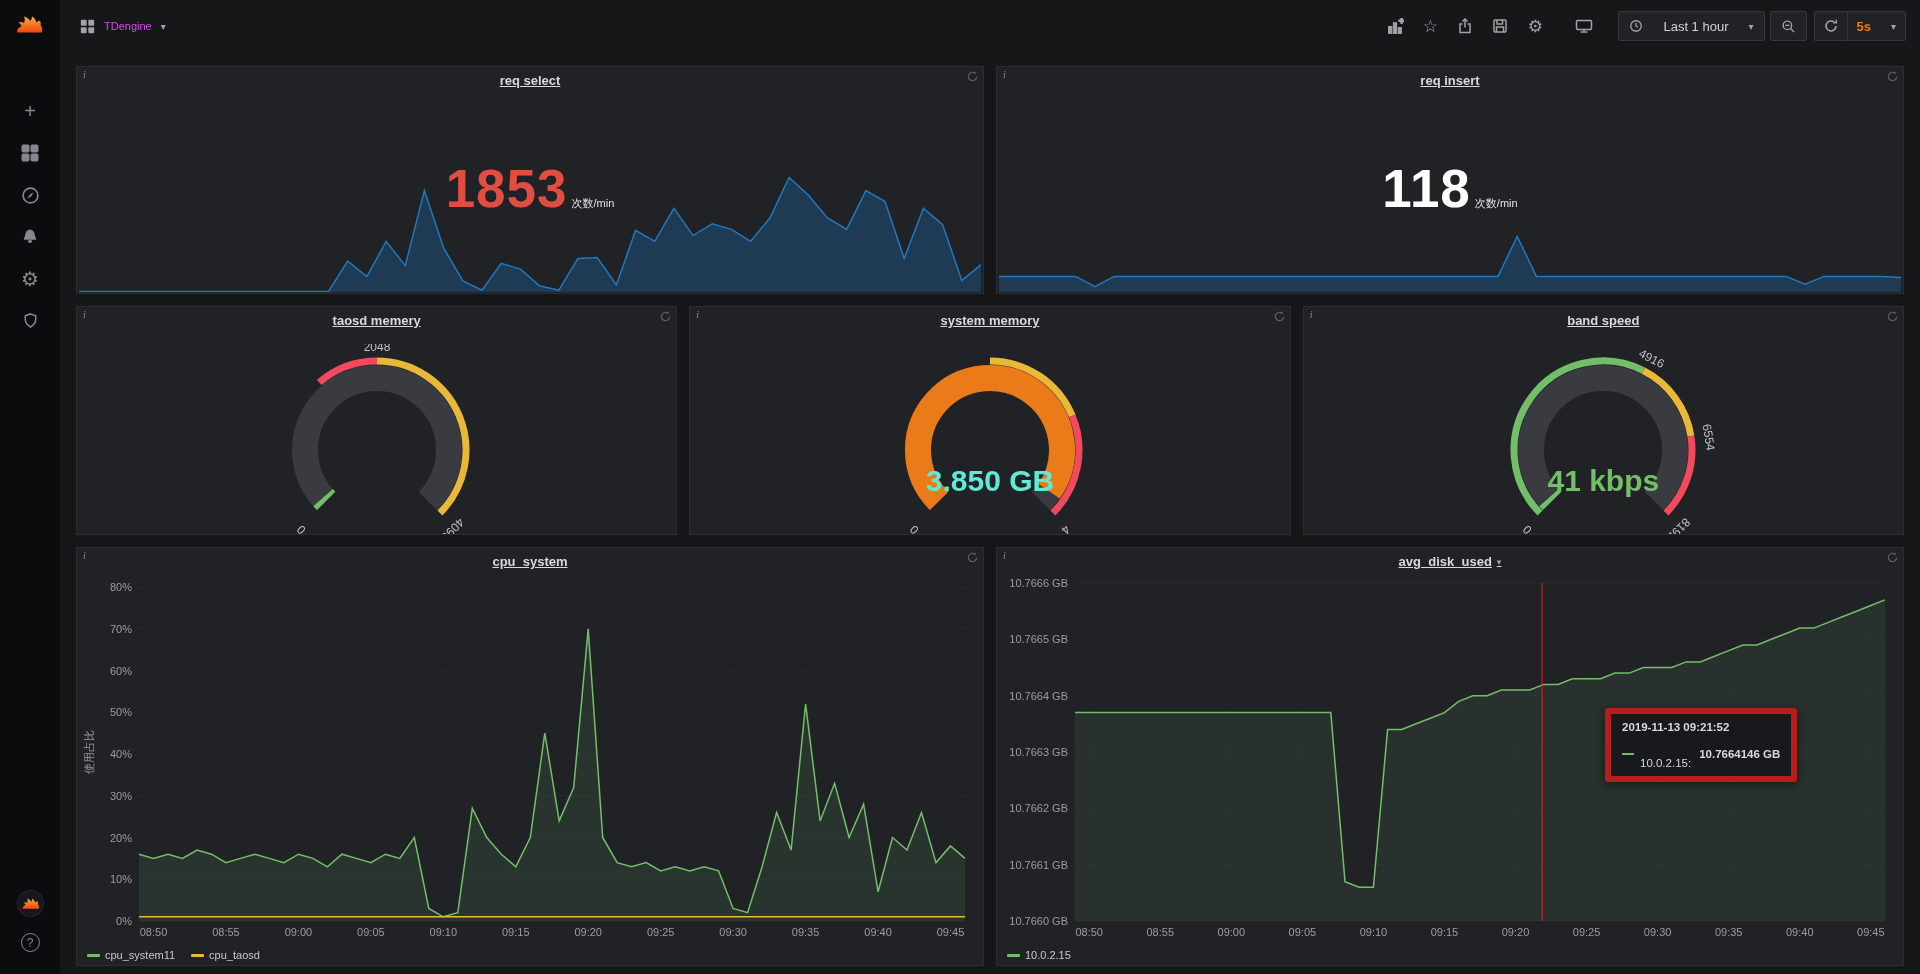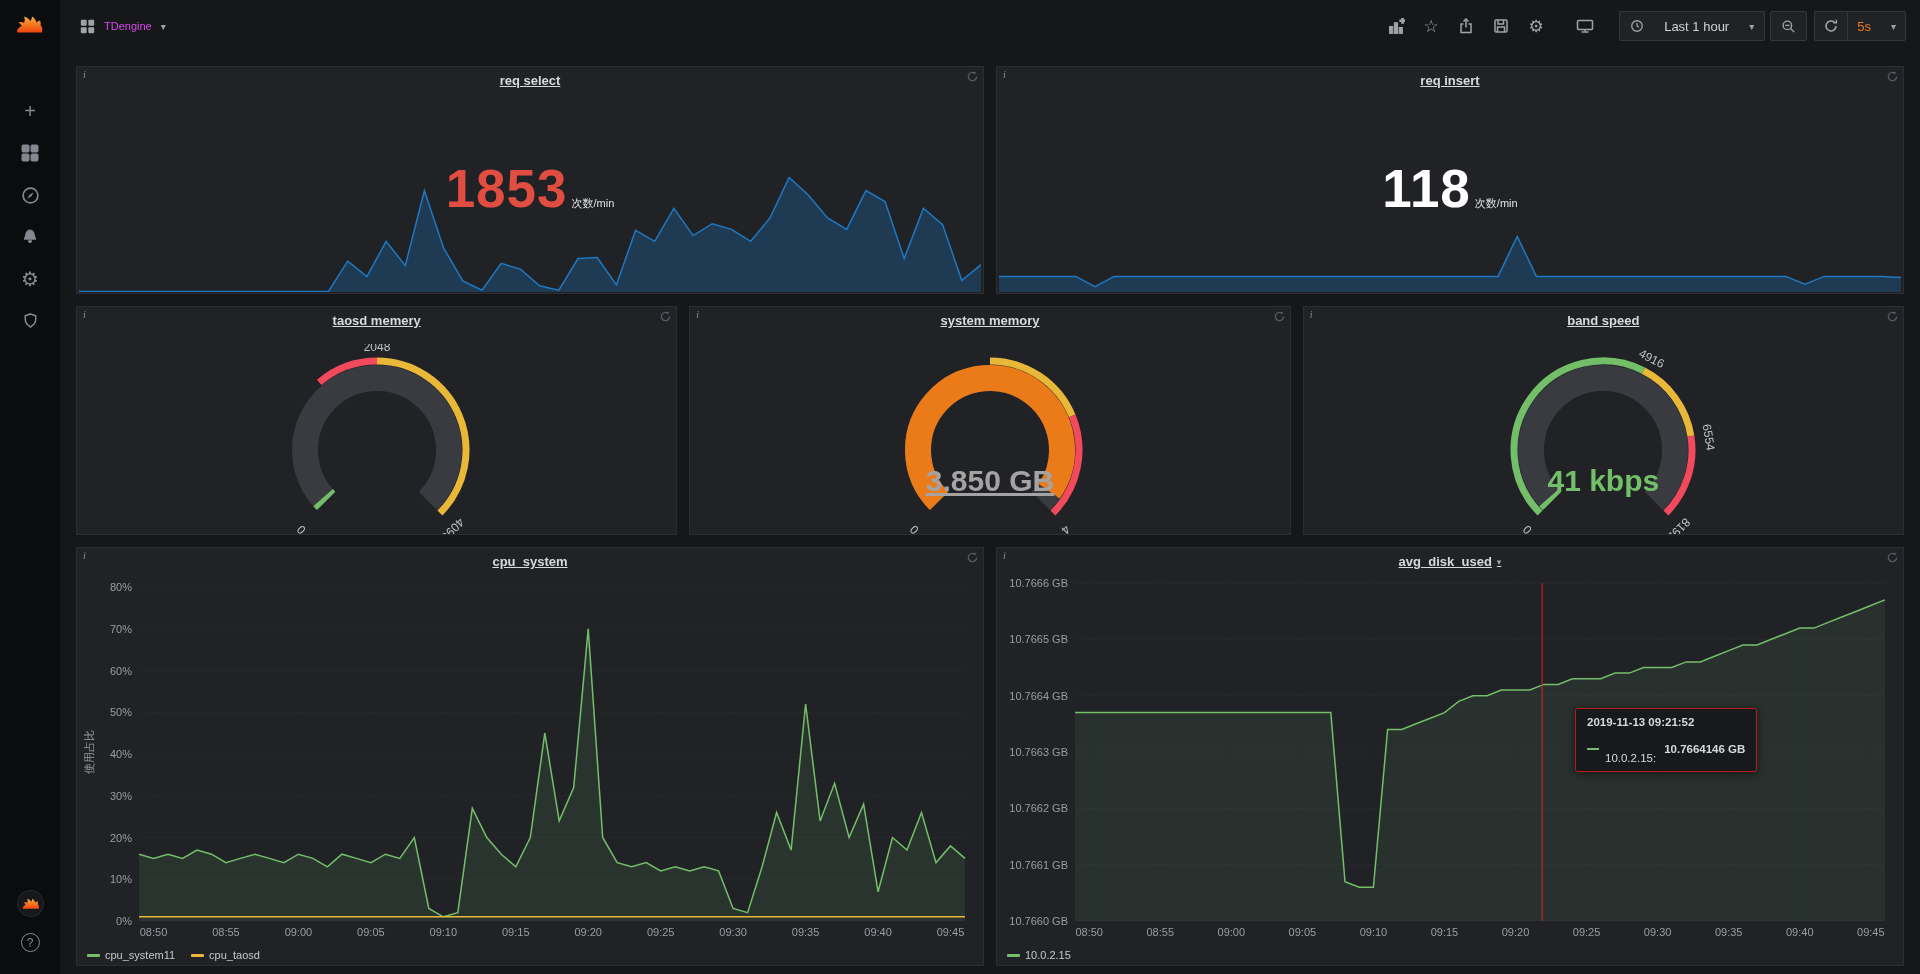--- a/index.html
+++ b/index.html
@@ -48,21 +48,21 @@
   .gap-l { margin-left:14px; }
   .boxbtn {
     background:#202226; border:1px solid #34373e; color:#d0d2d6; height:30px;
     display:flex; align-items:center; gap:20px; padding:0 10px; font-size:13px;
     border-radius:2px; cursor:pointer; font-family:inherit;
   }
   .boxbtn svg { stroke:#9fa3a8; }
   .refresh-group { display:flex; margin-left:2px; }
   .refresh-group .boxbtn:first-child { border-right:none; border-radius:2px 0 0 2px; padding:0 9px; }
   .refresh-group .boxbtn:last-child { border-radius:0 2px 2px 0; padding:0 9px; }
-  .orange { color:#eb7b18; font-weight:400; font-size:13px; }
+  .orange { color:#eb7b18; font-weight:700; font-size:13px; }
 
   
   .dashboard {
     flex:1; display:grid; grid-template-columns:repeat(6,1fr);
     grid-template-rows:228px 229px 1fr; gap:12px; padding:14px 16px 8px 16px; min-height:0;
   }
   .span3 { grid-column:span 3; }
   .span2 { grid-column:span 2; }
 
   .panel { background:#202226; border:1px solid #2b2d32; position:relative; overflow:hidden; }
@@ -94,22 +94,22 @@
   
   .ts-mount { position:absolute; top:27px; left:4px; right:4px; bottom:24px; }
   .legend {
     position:absolute; bottom:4px; left:10px; display:flex; gap:16px;
     font-size:11px; color:#c7c8c9; align-items:center; z-index:4;
   }
   .legend-item { display:flex; align-items:center; cursor:pointer; }
   .swatch { width:13px; height:3px; border-radius:1px; margin-right:5px; }
 
   .tooltip {
-    position:absolute; left:578px; top:160px; z-index:6;
-    background:#17191d; border:1px solid #b91c1c; border-radius:3px;
+    position:absolute; left:608px; top:160px; z-index:6;
+    background:#17191d; border:6px solid #b91c1c; border-radius:3px;
     padding:7px 11px; font-size:11.5px; color:#d8d9da; box-shadow:0 2px 8px rgba(0,0,0,.5);
     white-space:nowrap;
   }
   .tt-time { font-weight:700; margin-bottom:5px; }
   .tt-row { display:flex; align-items:center; }
   .tt-dash { display:inline-block; width:12px; height:2px; margin-right:6px; }
   .tt-name { font-weight:400;margin-top:19px; }
   .tt-val { font-weight:700; margin-left:8px; }
 </style>
 </head>
@@ -336,21 +336,21 @@
           <div class="gauge-mount" id="gauge-3">
               <svg width="260" height="192">
                 <path d="M79.09,156.91 A72,72 0 1,1 180.91,156.91" stroke="#393b40" stroke-width="26" fill="none"></path>
                 <path d="M79.09,156.91 A72,72 0 1,1 189.07,147.17" stroke="#eb7b18" stroke-width="26" fill="none"></path>
                 <path d="M130.00,17.00 A89,89 0 0,1 212.23,71.94" stroke="#eab839" stroke-width="7" fill="none"></path>
                 <path d="M212.23,71.94 A89,89 0 0,1 192.93,168.93" stroke="#f2495c" stroke-width="7" fill="none"></path>
                 <text x="57.2" y="182.8" fill="#c0c1c4" font-size="12" text-anchor="middle" transform="rotate(-135 57.2 182.8)">0</text>
                 <text x="202.8" y="182.8" fill="#c0c1c4" font-size="12" text-anchor="middle" transform="rotate(135 202.8 182.8)">4</text>
               </svg>
             </div>
-          <div class="gauge-value" style="color: #a3a3a3; text-decoration: underline;">3.850 GB</div>
+          <div class="gauge-value" style="color: #5eead4;">3.850 GB</div>
         </div>
       <span class="corner-info">i</span>
           <span class="corner-spin">
             <svg width="11" height="11" viewBox="0 0 12 12">
               <path d="M10.5 6a4.5 4.5 0 1 1-1.8-3.6" fill="none" stroke="#62666d" stroke-width="1.4"></path>
               <path d="M9.2 0.5l0.5 2.8-2.8-0.5z" fill="#62666d"></path>
             </svg>
           </span>
         </section>
 

